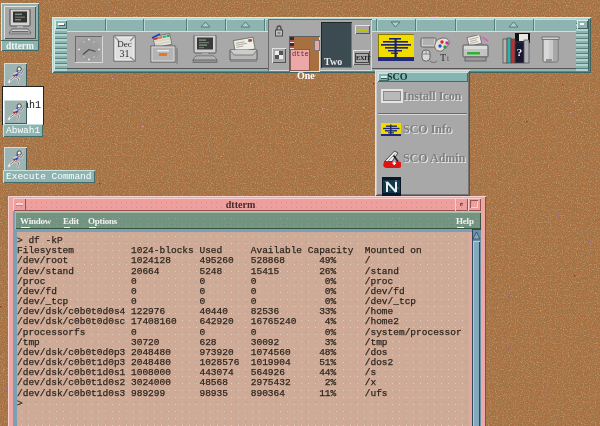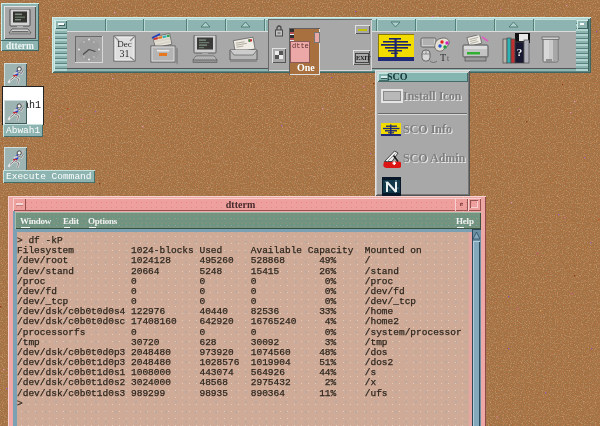--- a/index.html
+++ b/index.html
@@ -366,27 +366,30 @@
       <rect x="3.5" y="7" width="3" height="2.2" fill="#8a8a8a"></rect>
     </svg>
 
     <div class="abs gray rz1" style="left:4px;top:29px;width:14px;height:15px;">
       <div class="abs" style="left:3px;top:3px;width:4px;height:4px;background:#ececec;"></div>
       <div class="abs" style="left:7px;top:3px;width:4px;height:4px;background:#555;"></div>
       <div class="abs" style="left:3px;top:7px;width:4px;height:4px;background:#555;"></div>
       <div class="abs" style="left:7px;top:7px;width:4px;height:4px;background:#ececec;"></div>
     </div>
 
-    <div class="abs" style="left:21px;top:9px;width:31px;height:47px;background:#a8703f;box-shadow:inset 1px 1px 0 #5f5f5f,inset -1px -1px 0 #e0e0e0;">
+    <div class="abs" style="left:21px;top:17px;width:31px;height:36px;background:#a8703f;box-shadow:inset 1px 1px 0 #5f5f5f,inset -1px -1px 0 #e0e0e0;">
       <div class="abs" style="left:1px;top:1px;width:4px;height:16px;background:repeating-linear-gradient(180deg,#303030 0 3px,#b05050 3px 5px,#e8e8e8 5px 6px);"></div>
       <div class="abs" style="left:26px;top:5px;width:4px;height:9px;background:#e8a8a6;box-shadow:0 0 0 1px #777;"></div>
       <div class="abs" style="left:2px;top:14px;width:17px;height:20px;background:#eba8a6;box-shadow:0 0 0 1px #8a5a58;font-family:'Liberation Mono',monospace;font-size:7px;line-height:8px;color:#5a2a2a;padding-left:1px;">dtte</div>
       <div class="abs serif" style="left:2px;top:34px;font-size:10px;color:#fff;margin-left:6px;">One</div>
     </div>
 
+    <div class="abs" style="left:53px;top:3px;width:31px;height:46px;background:#3c4a52;box-shadow:inset 1px 1px 0 #20282c,inset -1px -1px 0 #6a7a82;">
+      <div class="abs serif" style="left:3px;top:34px;font-size:10px;color:#e8e8e8;">Two</div>
+    </div>
 
     <div class="abs gray rz1" style="left:87px;top:6px;width:15px;height:9px;">
       <div class="abs" style="left:3px;top:3.5px;width:9px;height:2px;background:#c2c200;"></div>
     </div>
 
     <div class="abs gray rz1" style="left:85px;top:31px;width:17px;height:15px;">
       <div class="abs serif" style="left:2px;top:3px;width:12px;height:8px;font-size:6.5px;line-height:8px;letter-spacing:-0.4px;text-align:center;color:#222;border:1px solid #444;">EXIT</div>
     </div>
   </div>
 </div>

